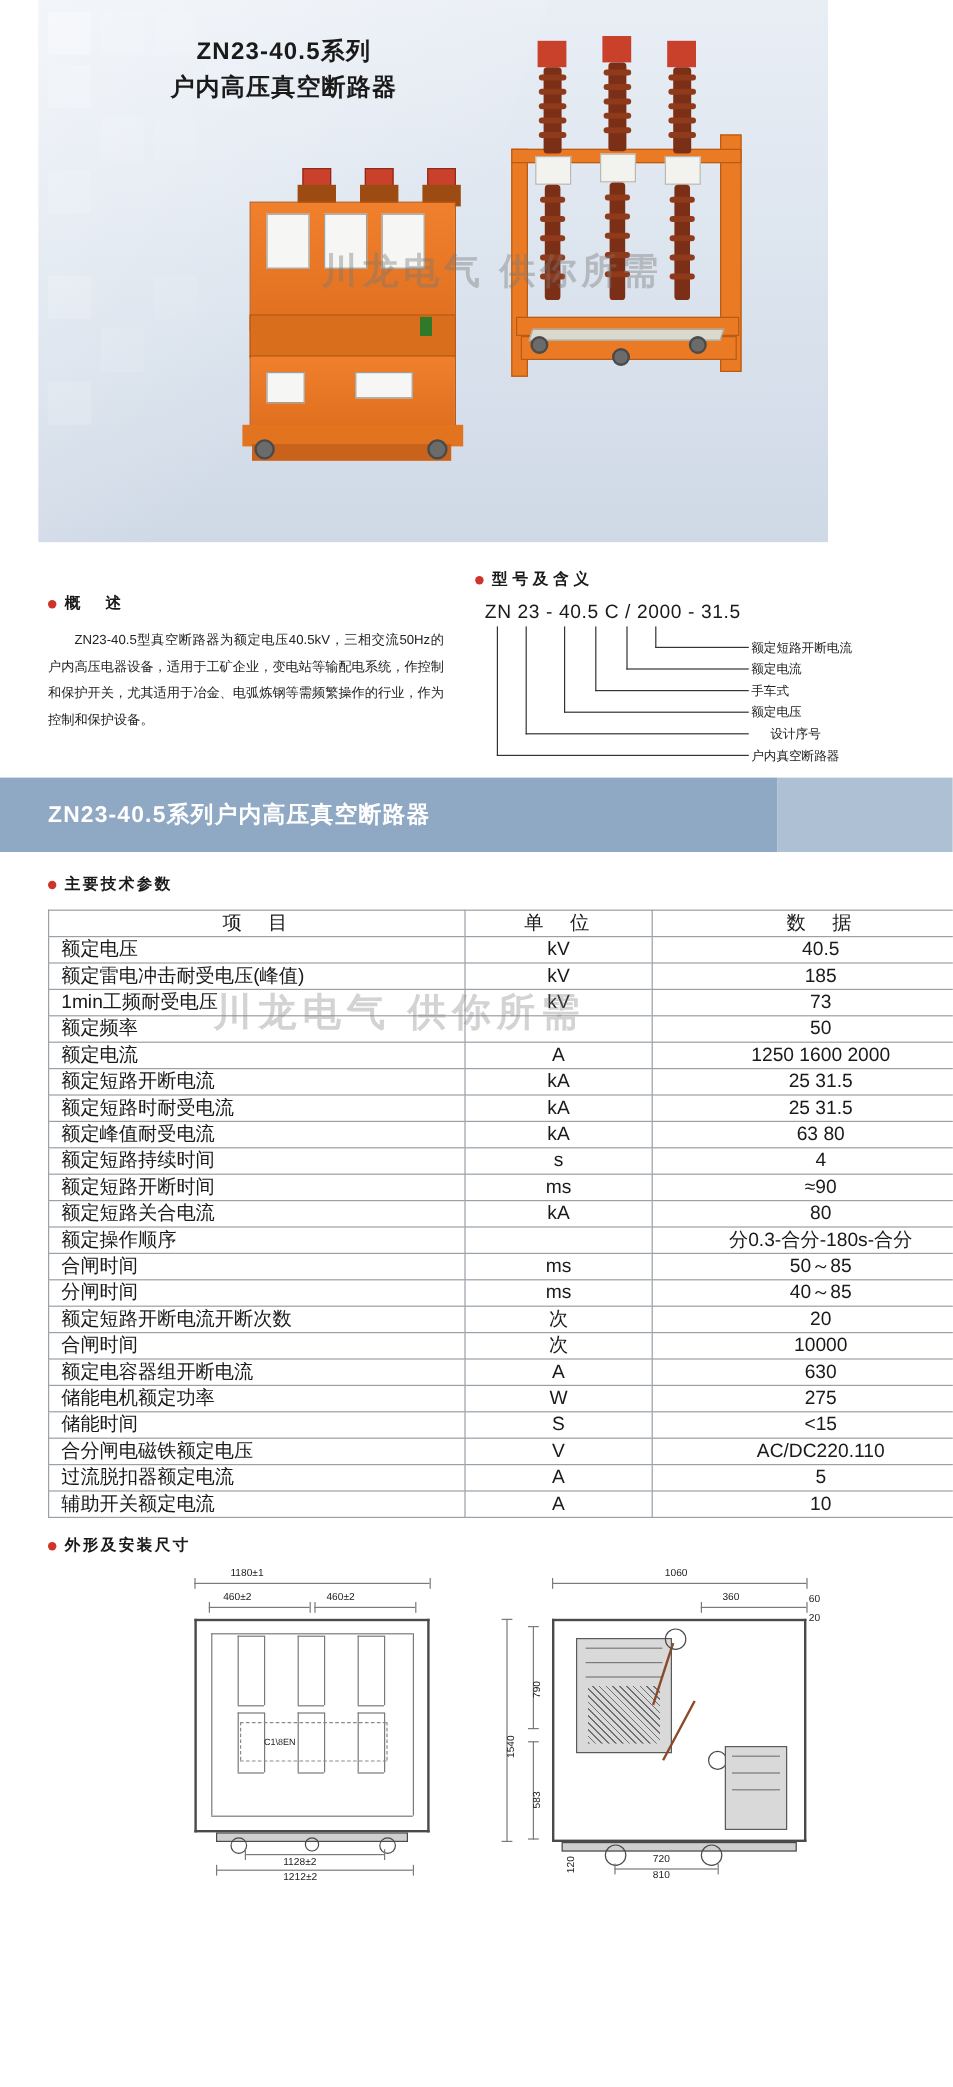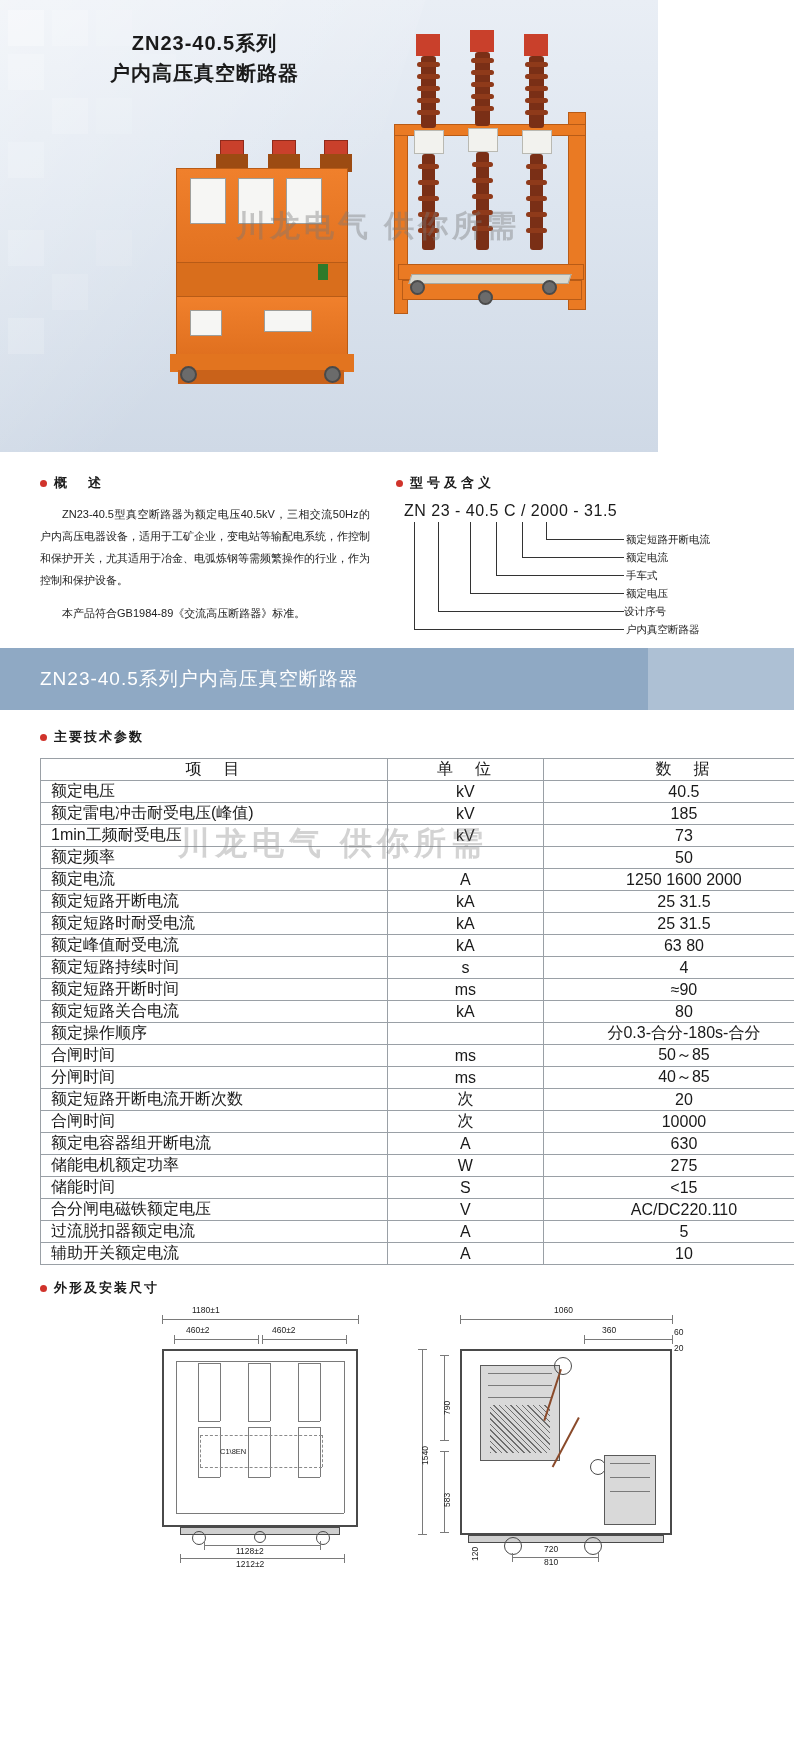--- a/index.html
+++ b/index.html
@@ -14,20 +14,21 @@
     overflow: hidden;
   }
 
   
   .hero {
     position: relative;
     width: 658px;
     height: 452px;
     background: linear-gradient(180deg,#e9eef5 0%, #dde5ef 45%, #cfd9e6 100%);
     overflow: hidden;
+    margin-left: 32px;
   }
   .hero-squares {
     position: absolute; inset: 0;
     opacity: .55;
   }
   .sq {
     position: absolute;
     background: rgba(255,255,255,.55);
   }
   .hero-diag {
@@ -104,21 +105,21 @@
   .ru-rail { position:absolute; background:#d9d9d0; border:1px solid #a8a89f;}
 
   
   .info {
     position: relative;
     padding: 22px 40px 10px 40px;
     height: 190px;
     background: #fff;
   }
   .info-cols { display: flex; gap: 26px; }
-  .col-left { width: 330px; }
+  .col-left { width: 330px; margin-top: 20px; }
   .col-right { width: 340px; }
   .sec-head {
     display: flex; align-items: center; gap: 7px;
     margin-bottom: 10px;
   }
   .bullet {
     width: 7px; height: 7px; border-radius: 50%;
     background: #d0332b; display:inline-block;
   }
   .sec-head-text {
@@ -147,21 +148,21 @@
     height: 62px;
     display: flex;
   }
   .banner-main {
     width: 648px; height: 62px;
     background: #8fa9c4;
     display: flex; align-items: center;
   }
   .banner-main h2 {
     margin: 0 0 0 40px;
-    font-size: 19px; font-weight: normal; color: #fff; letter-spacing: 1px;
+    font-size: 19px; font-weight: bold; color: #fff; letter-spacing: 1px;
   }
   .banner-tail {
     width: 146px; height: 62px; background: #adc0d4;
   }
 
   
   .spec { padding: 18px 40px 0 40px; position: relative; }
   .spec-head { display:flex; align-items:center; gap:7px; margin-bottom: 12px;}
   .spec-head-text { font-size: 13px; font-weight: bold; letter-spacing: 2px; }
 
@@ -333,21 +334,20 @@
 </div>
 
 <div class="info">
   <div class="info-cols">
     <div class="col-left">
       <div class="sec-head">
         <span class="bullet"></span>
         <span class="sec-head-text">概　述</span>
       </div>
       <p class="para">ZN23-40.5型真空断路器为额定电压40.5kV，三相交流50Hz的户内高压电器设备，适用于工矿企业，变电站等输配电系统，作控制和保护开关，尤其适用于冶金、电弧炼钢等需频繁操作的行业，作为控制和保护设备。</p>
-      <p class="para">本产品符合GB1984-89《交流高压断路器》标准。</p>
     </div>
 
     <div class="col-right">
       <div class="sec-head">
         <span class="bullet"></span>
         <span class="sec-head-text">型号及含义</span>
       </div>
       <div class="model-code">ZN 23 - 40.5 C / 2000 - 31.5</div>
       <div class="model-diagram">
 
@@ -362,21 +362,21 @@
         <div class="m-line" style="left:92px;  top:0px;  width:1px; height:54px;"></div>
         <div class="m-line" style="left:92px;  top:53px; width:128px; height:1px;"></div>
         <div class="m-label" style="left:222px; top:47px;text-align:center;">手车式</div>
 
         <div class="m-line" style="left:66px;  top:0px;  width:1px; height:72px;"></div>
         <div class="m-line" style="left:66px;  top:71px; width:154px; height:1px;"></div>
         <div class="m-label" style="left:222px; top:65px;">额定电压</div>
 
         <div class="m-line" style="left:34px;  top:0px;  width:1px; height:90px;"></div>
         <div class="m-line" style="left:34px;  top:89px; width:186px; height:1px;"></div>
-        <div class="m-label" style="left:220px; top:83px;">设计序号</div>
+        <div class="m-label" style="left:238px; top:83px;">设计序号</div>
 
         <div class="m-line" style="left:10px;  top:0px;  width:1px; height:108px;"></div>
         <div class="m-line" style="left:10px;  top:107px; width:210px; height:1px;"></div>
         <div class="m-label" style="left:222px; top:101px;">户内真空断路器</div>
       </div>
     </div>
   </div>
 </div>
 
 <div class="banner">

